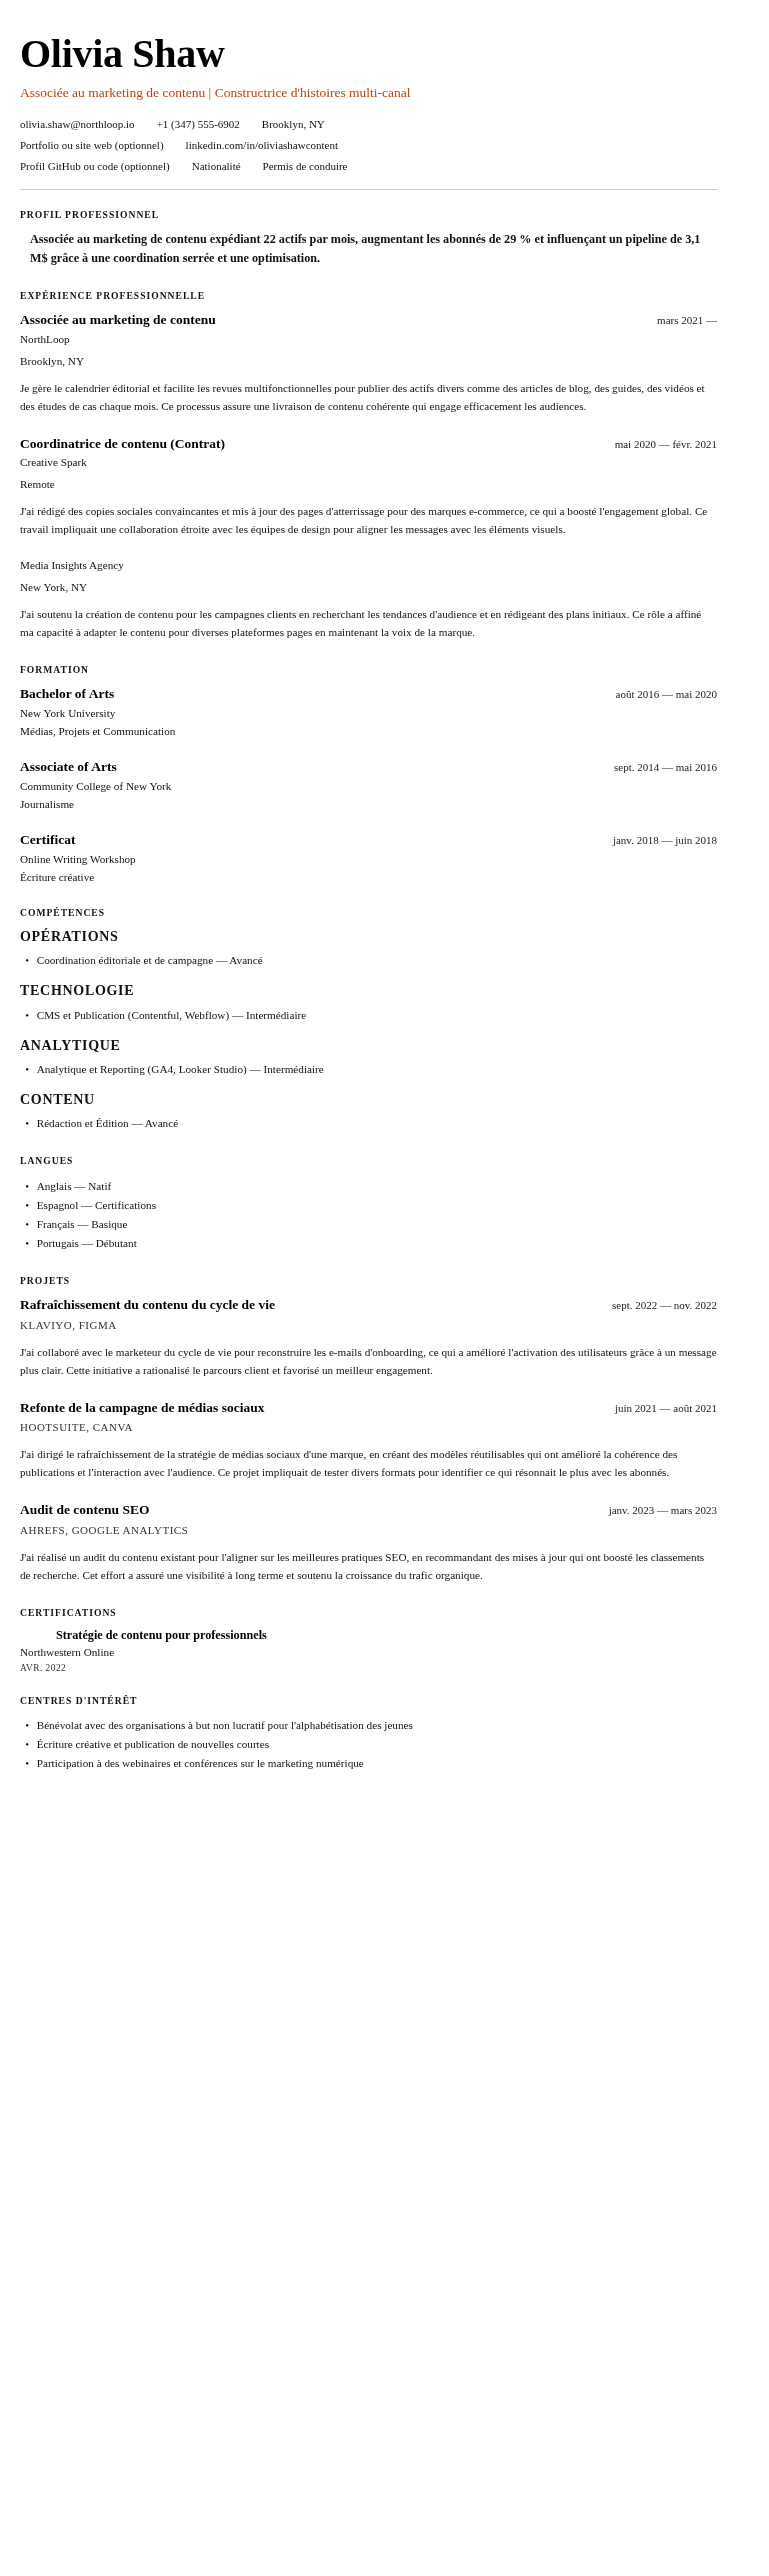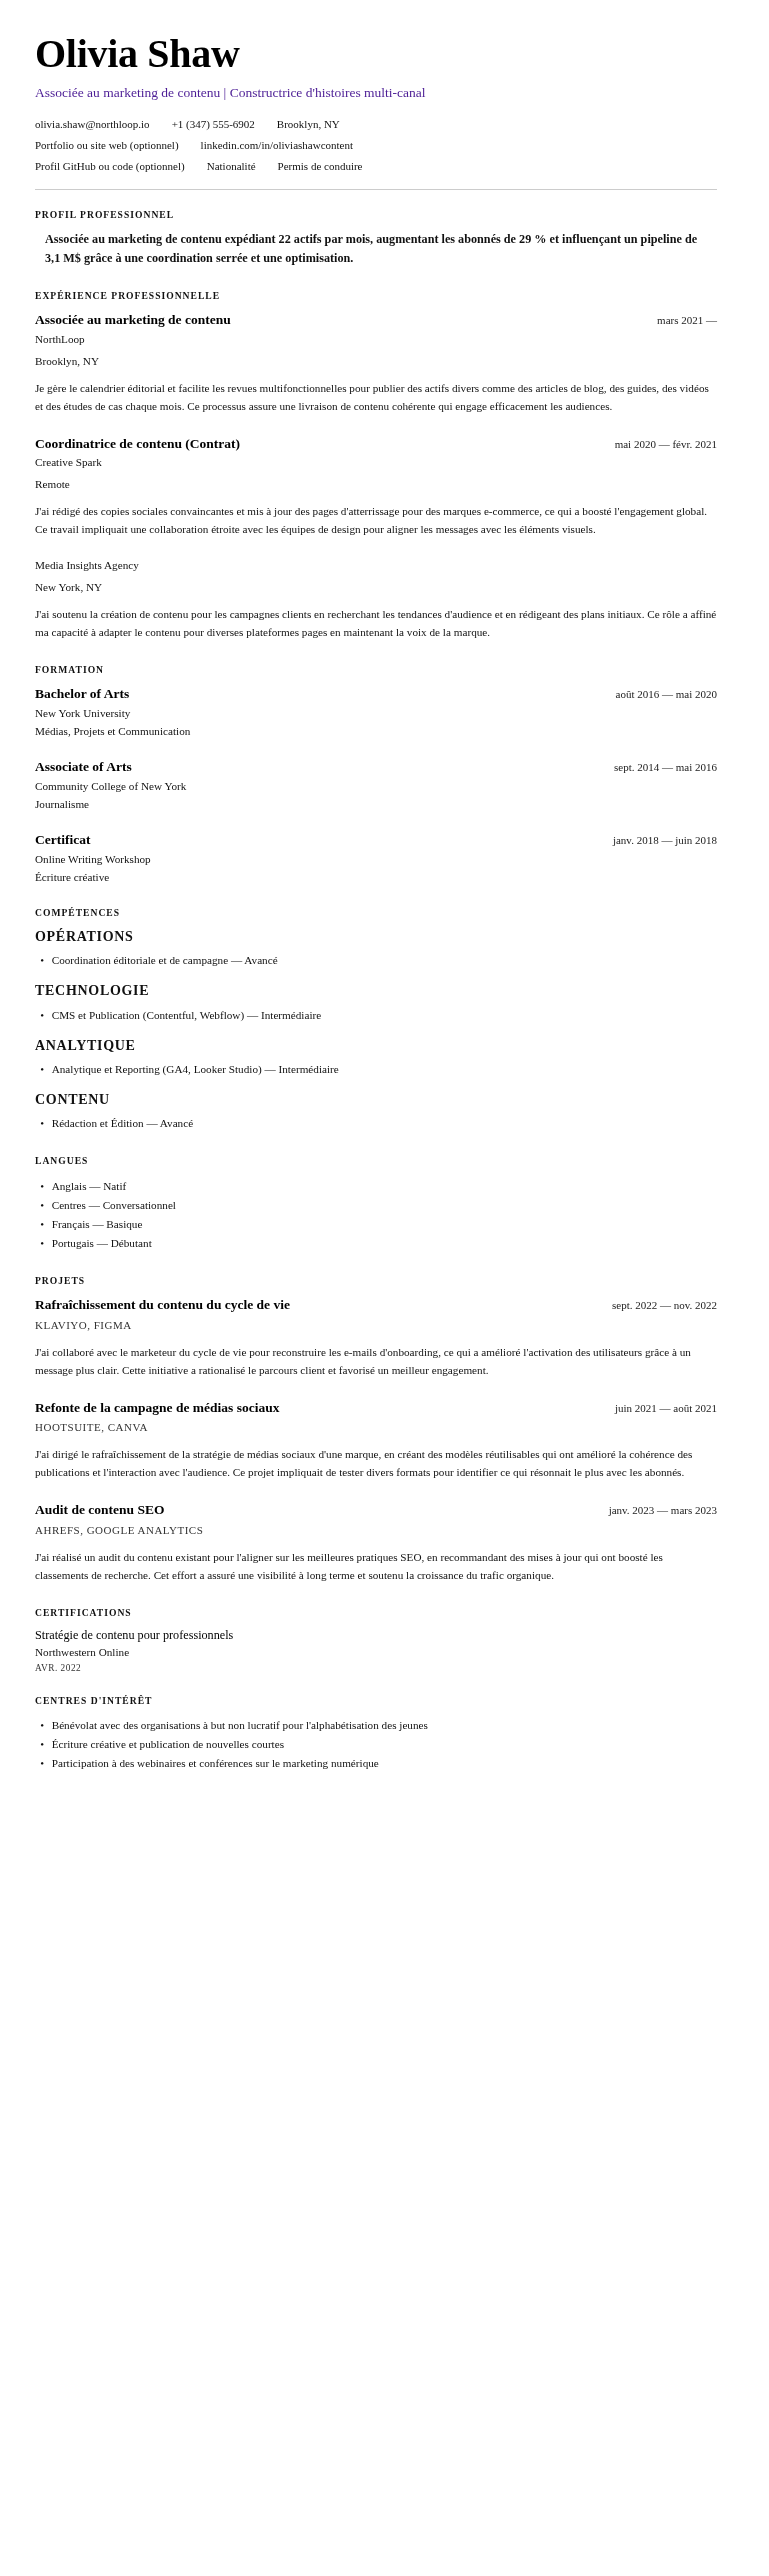--- a/index.html
+++ b/index.html
@@ -9,34 +9,34 @@
     background: #ffffff;
   }
   body {
     width: 770px;
     min-height: 2576px;
     font-family: "Liberation Serif", "DejaVu Serif", serif;
     color: #111111;
   }
   .page {
     width: 758px;
-    padding: 33px 41px 38px 35px;
+    padding: 33px 41px 38px 20px;
   }
   .name {
     font-family: "Liberation Serif", serif;
     font-size: 40px;
     font-weight: bold;
     letter-spacing: -0.3px;
     line-height: 1.05;
     margin: 0 0 9px 0;
     color: #000;
   }
   .headline {
     font-size: 13.5px;
-    color: #4c1d95;
+    color: #c2410c;
     margin: 0 0 16.7px 0;
     line-height: 1.3;
   }
   .contact-row {
     font-size: 11px;
     color: #111;
     margin-bottom: 9px;
     display: flex;
     flex-wrap: wrap;
     align-items: baseline;
@@ -137,22 +137,23 @@
   ul.bullets li::before {
     content: "\2022";
     position: absolute;
     left: -11.5px;
     top: 0;
     color: #111;
     font-size: 11px;
   }
   .cert-name {
     font-size: 12.2px;
-    font-weight: normal;
+    font-weight: bold;
     color: #000;
+    margin-left: 36px;
   }
   .cert-org {
     font-size: 11.2px;
     color: #111;
     margin-top: 3.2px;
   }
   .cert-date {
     font-size: 9.3px;
     letter-spacing: 0.5px;
     color: #333;
@@ -282,21 +283,21 @@
       <ul class="bullets">
         <li>Rédaction et Édition — Avancé</li>
       </ul>
     </div>
   </div>
 
   <div class="section">
     <div class="section-title">Langues</div>
     <ul class="bullets">
       <li>Anglais — Natif</li>
-      <li>Centres — Conversationnel</li>
+      <li>Espagnol — Certifications</li>
       <li>Français — Basique</li>
       <li>Portugais — Débutant</li>
     </ul>
   </div>
 
   <div class="section">
     <div class="section-title">Projets</div>
 
     <div class="entry">
       <div class="entry-head">

